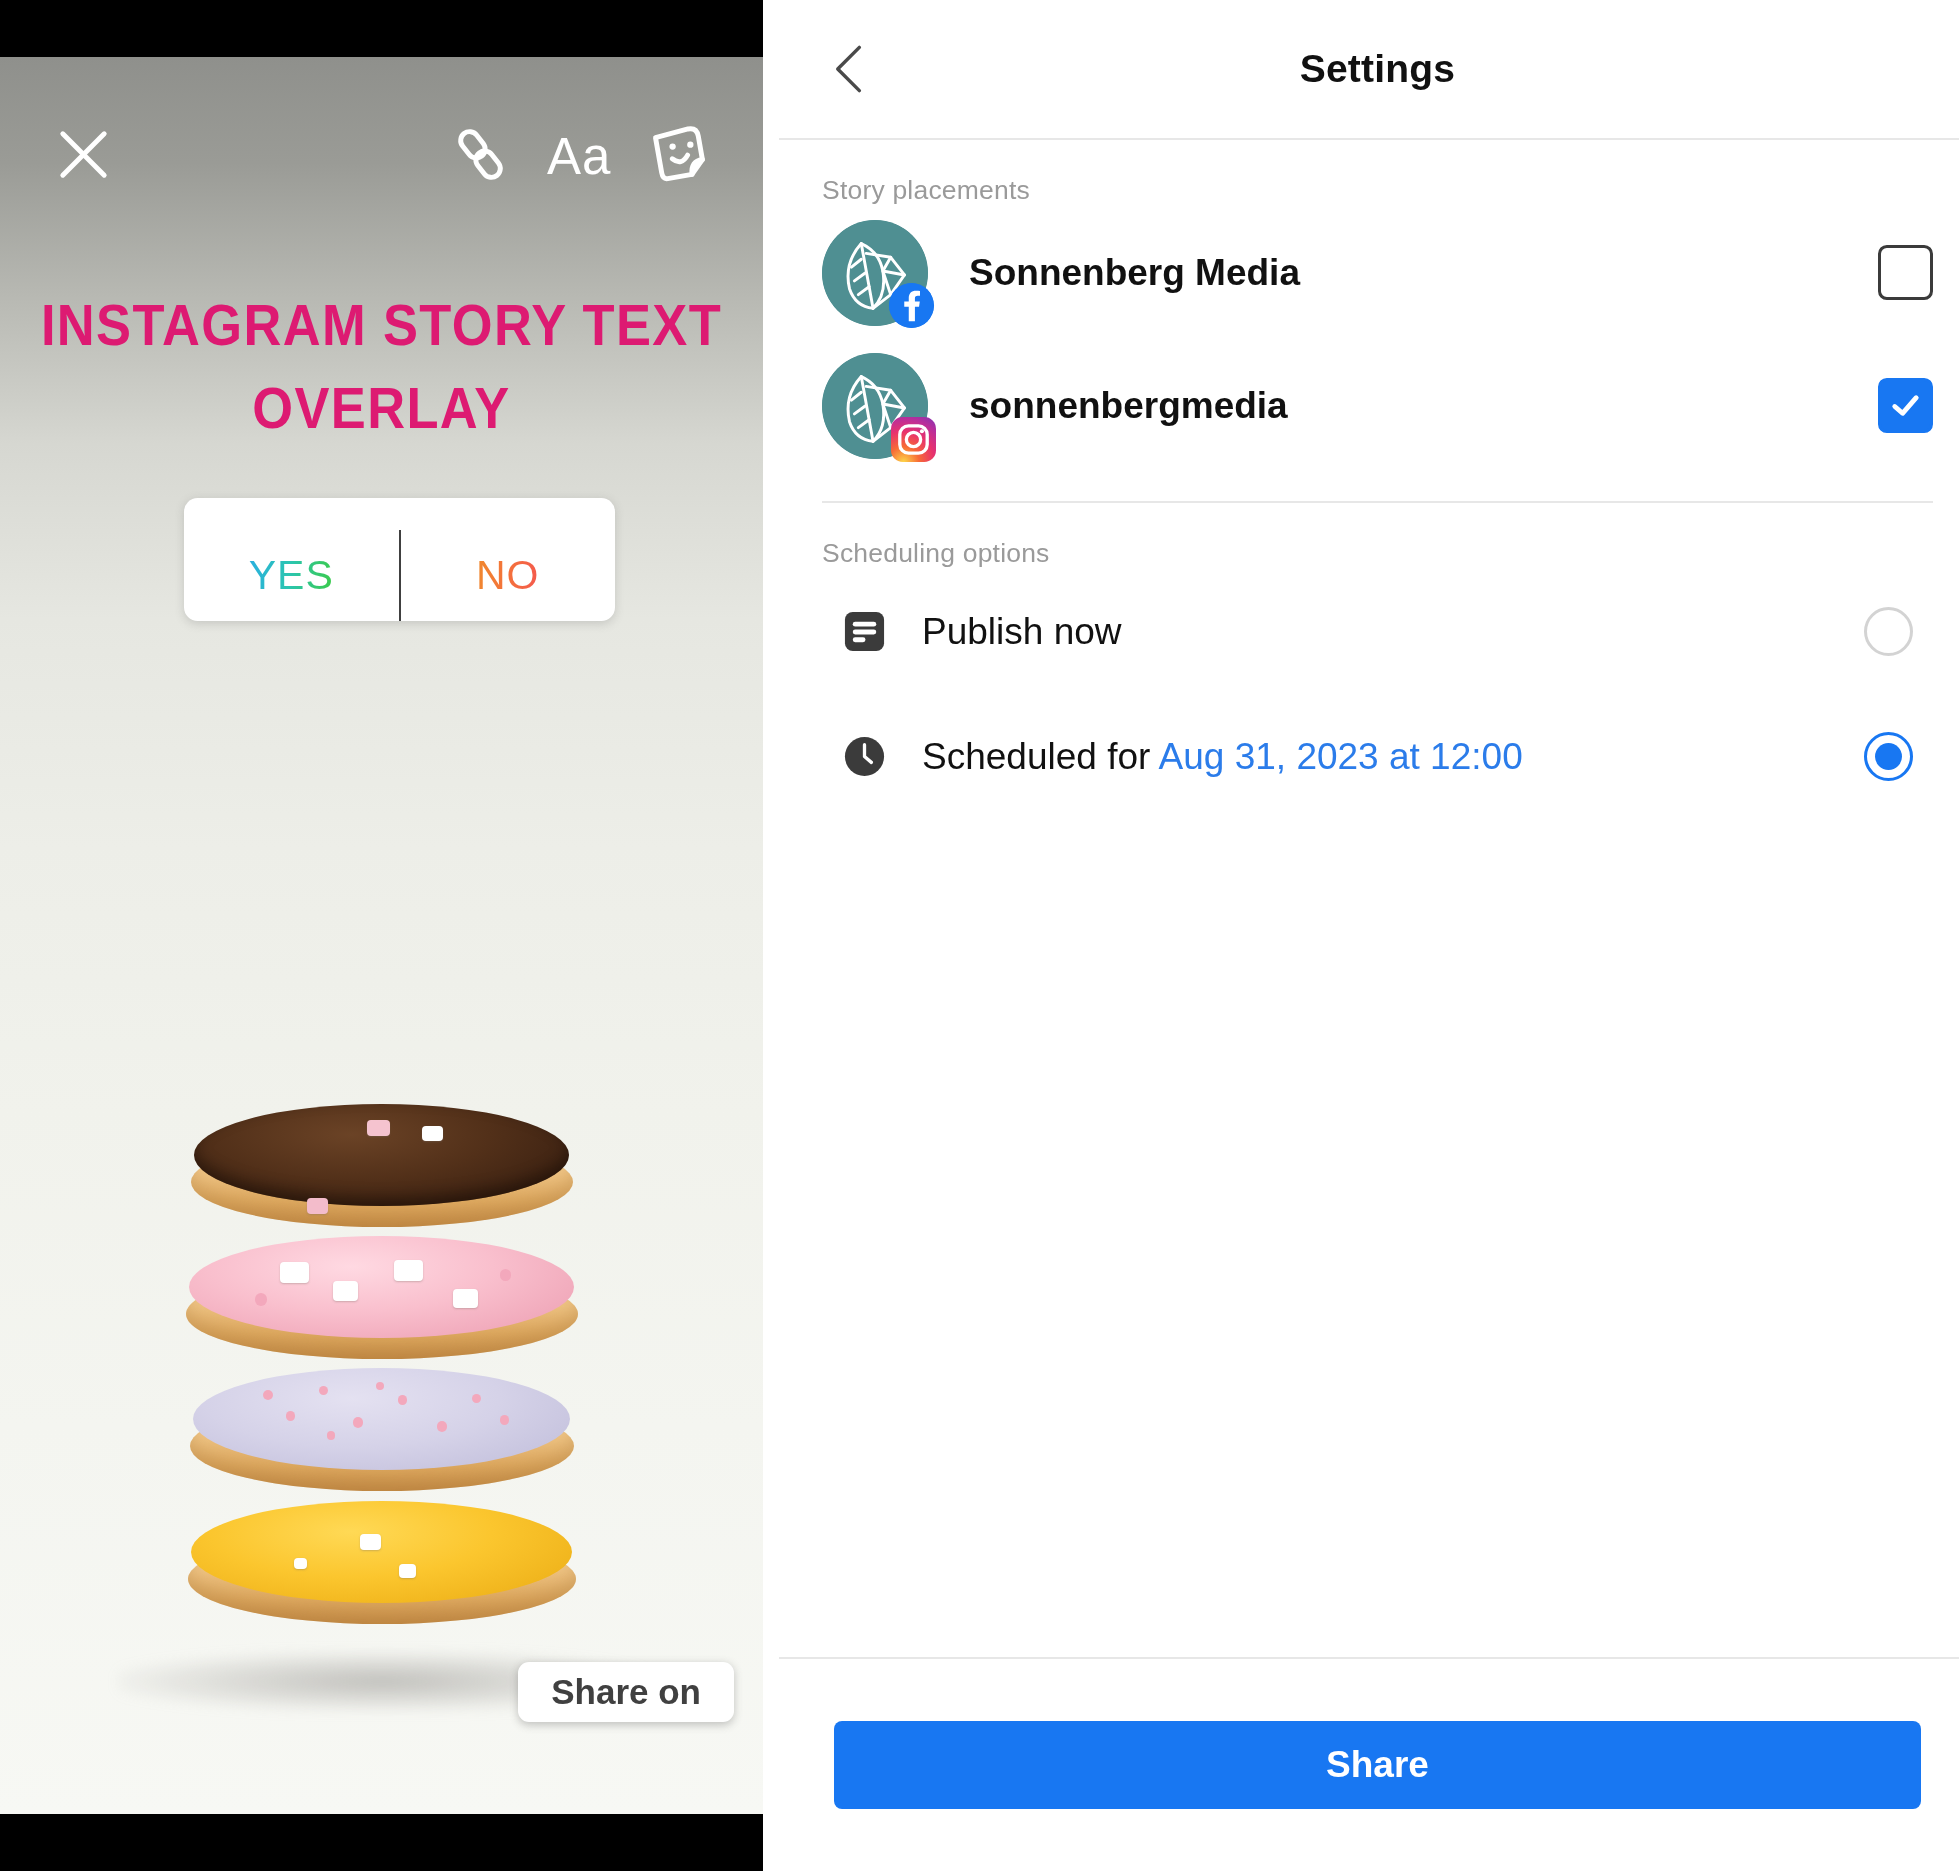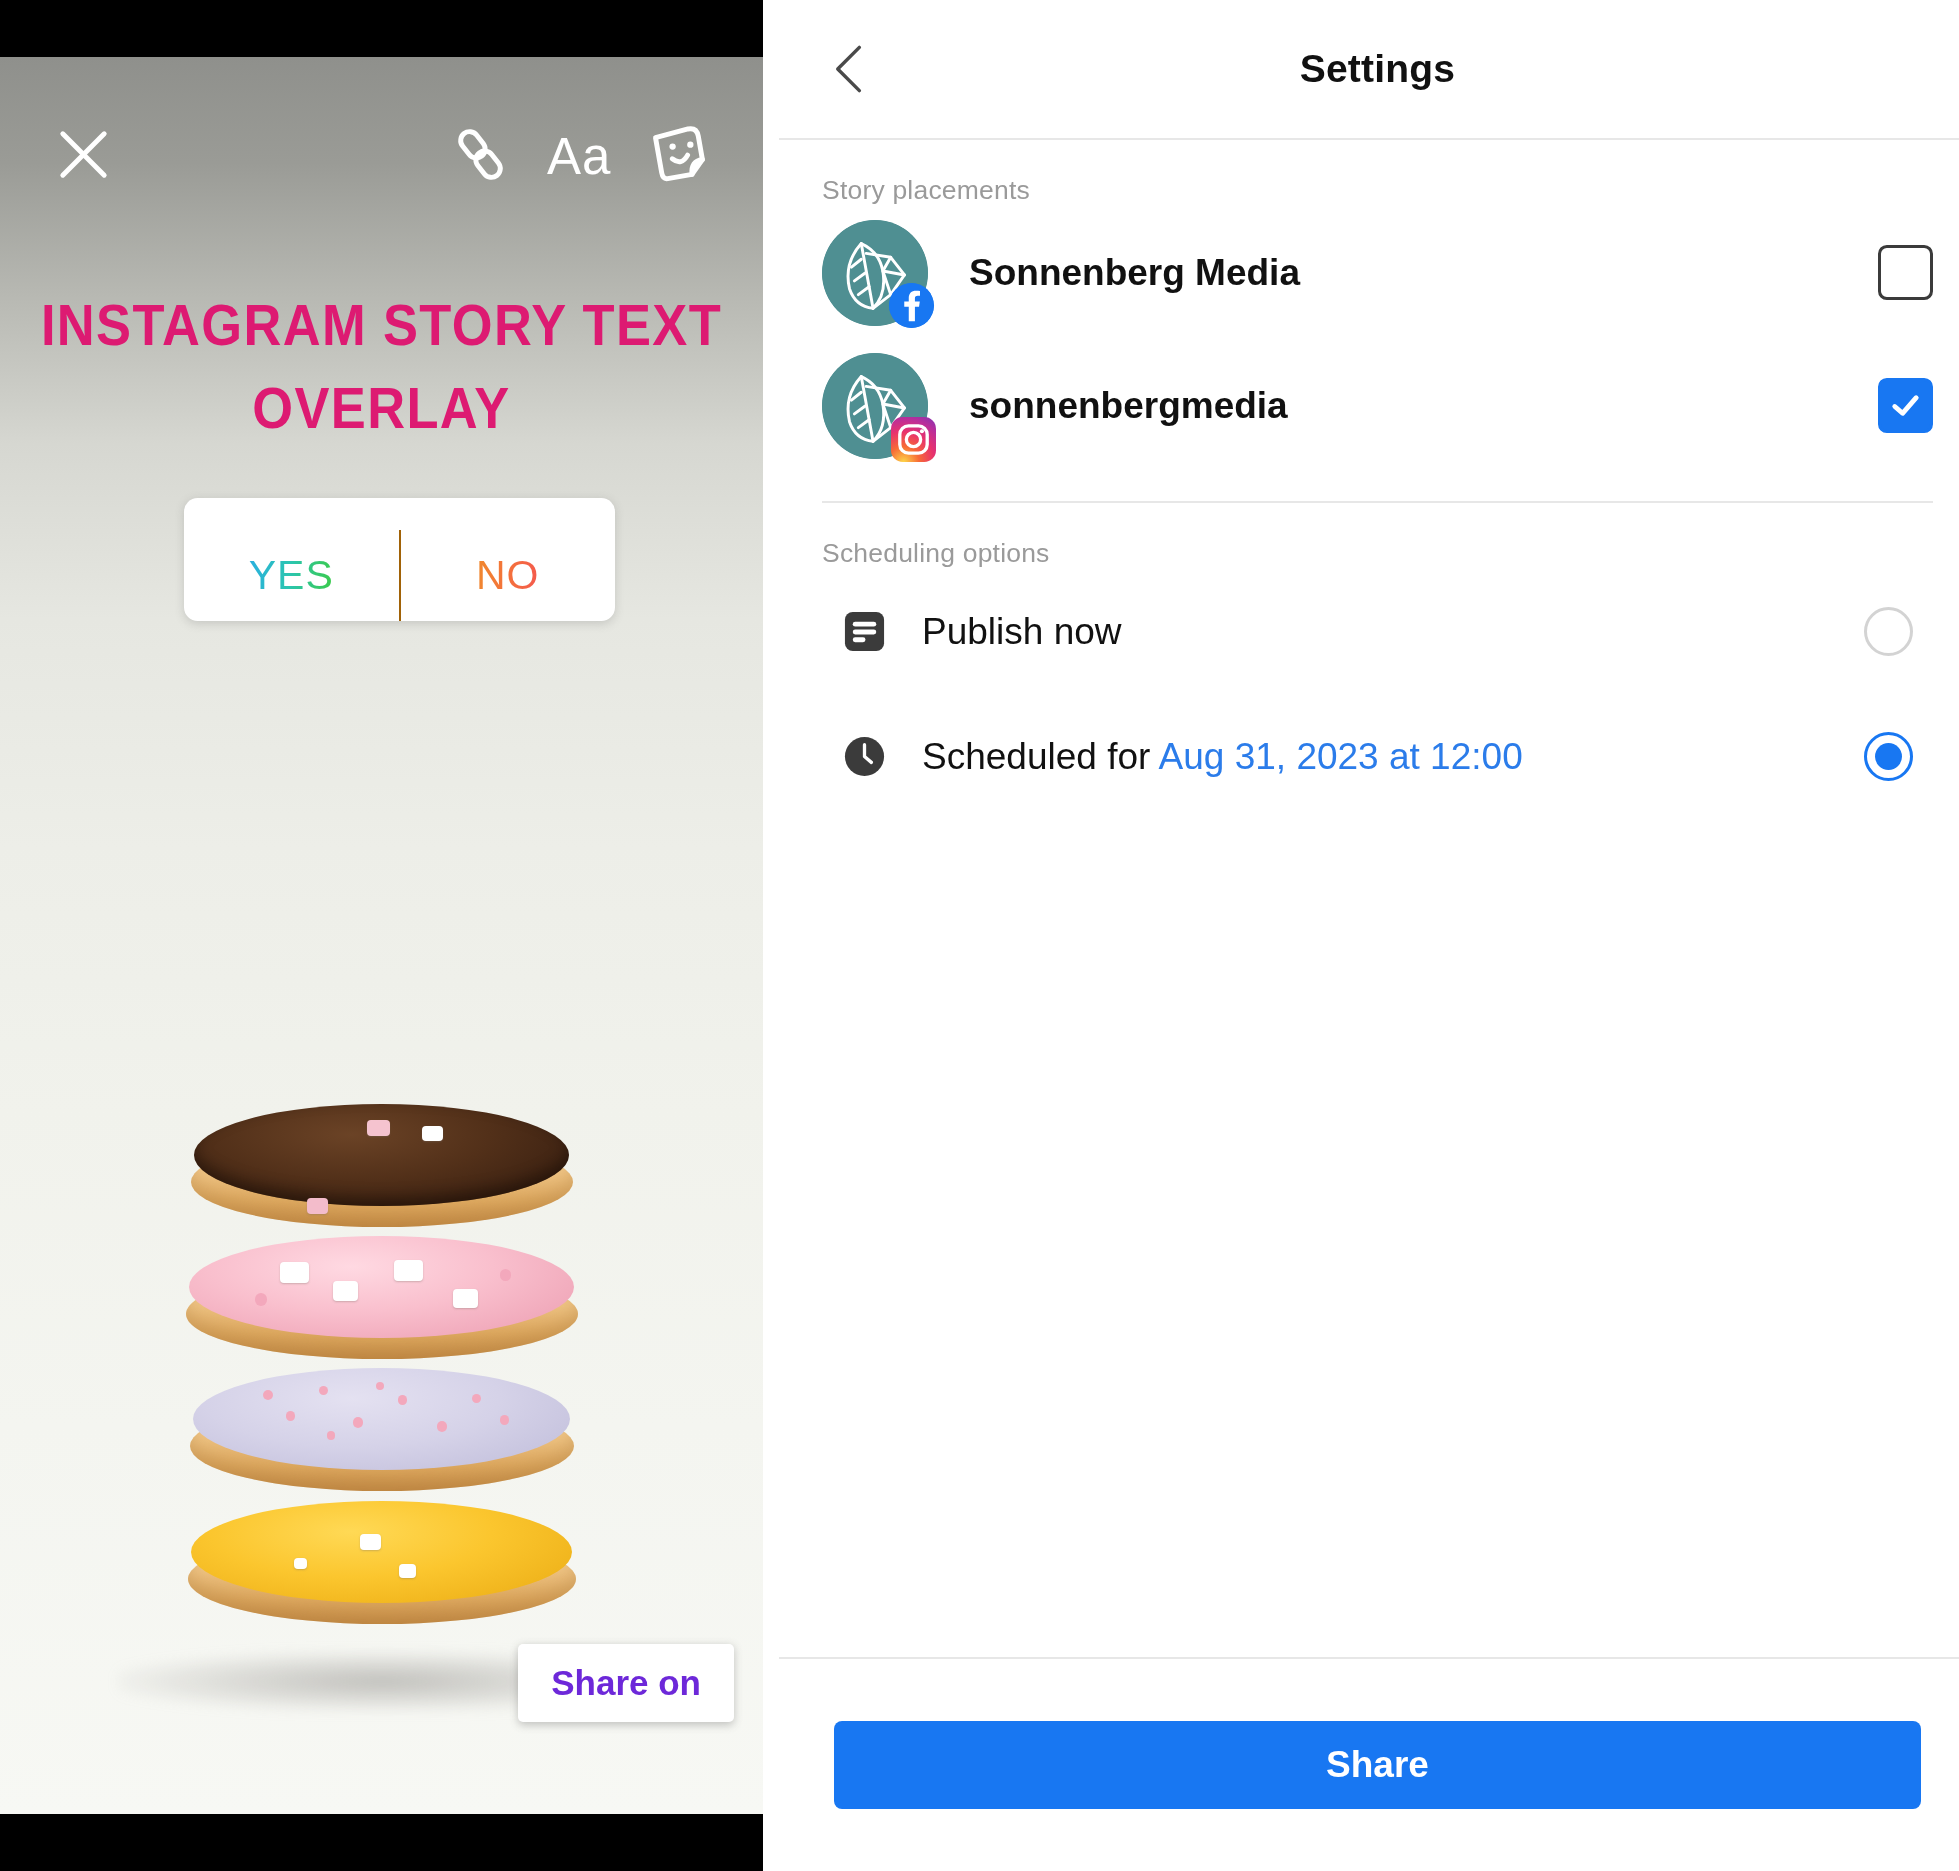--- a/index.html
+++ b/index.html
@@ -87,34 +87,34 @@
   .poll-sticker {
     position: absolute; left: 184px; top: 441px; width: 431px; height: 123px; z-index: 11;
     background: #fff; border-radius: 13.7px; display: flex;
     box-shadow: 0 2.9px 9.8px rgba(90,90,90,.22);
     overflow: hidden;
   }
   .poll-opt {
     flex: 1; display: flex; align-items: center; justify-content: center;
     font-size: 41px; letter-spacing: 1px; font-weight: 400; cursor: pointer; margin-top: 32px;
   }
-  .poll-opt + .poll-opt { border-left: 2px solid #a16207; }
+  .poll-opt + .poll-opt { border-left: 2px solid #404040; }
   .poll-yes {
     background: linear-gradient(95deg,#2ab0e0 0%,#2bc5b0 48%,#3ccb45 100%);
     -webkit-background-clip: text; background-clip: text; color: transparent;
   }
   .poll-no {
     background: linear-gradient(95deg,#f08a2e 0%,#f4713b 50%,#f4574f 100%);
     -webkit-background-clip: text; background-clip: text; color: transparent;
   }
 
   .share-on-pill {
     position: absolute; right: 29px; bottom: 92px; z-index: 13;
-    background: #fff; border-radius: 5px;
-    padding: 19px 33px; font-size: 35px; font-weight: 700; color: #6d28d9;
+    background: #fff; border-radius: 11px;
+    padding: 10px 33px; font-size: 35px; font-weight: 700; color: #404040;
     box-shadow: 0 2.9px 8.8px rgba(70,70,70,.3); cursor: pointer; white-space: nowrap;
   }
 
   
   .settings-panel {
     position: relative; width: 1197px; height: 1871px; background: #fff;
     flex: 0 0 1197px; display: flex; flex-direction: column; margin-left: 16px;
   }
   .settings-header {
     position: relative; height: 140px; flex: 0 0 140px;

